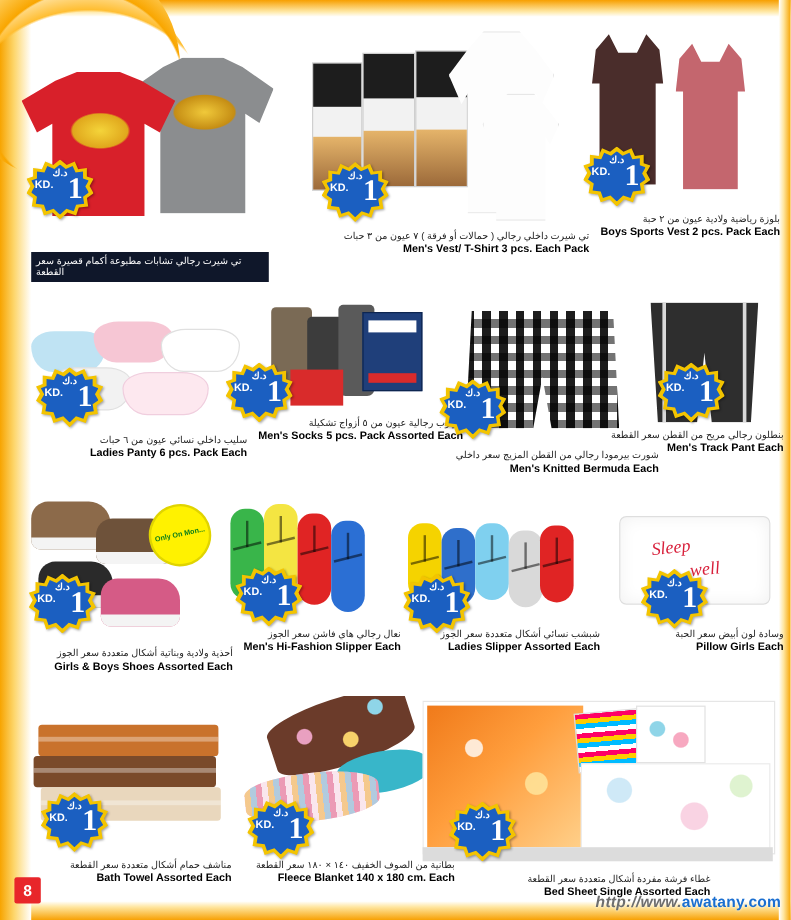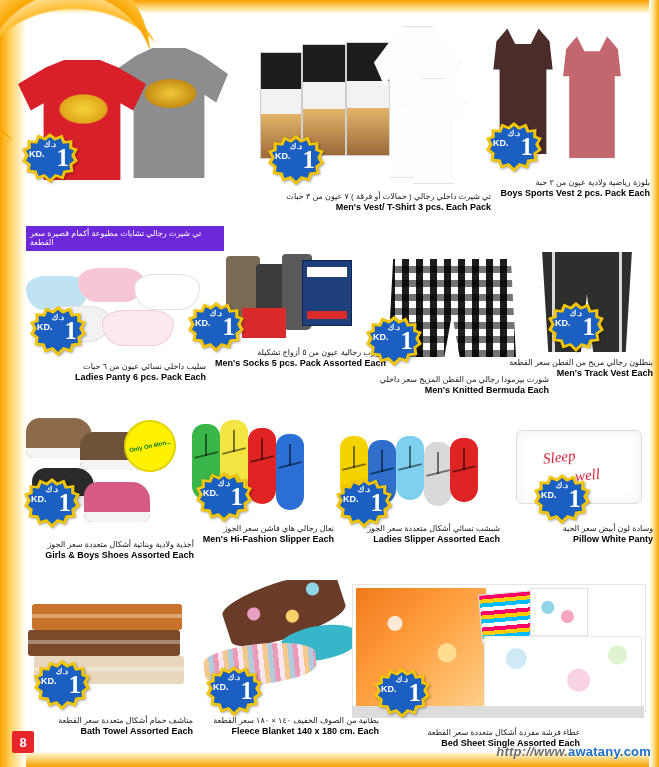--- a/index.html
+++ b/index.html
@@ -61,21 +61,21 @@
     margin-bottom:1px;
   }
   .cap .en{
     font-size:9px;
     font-weight:bold;
     display:block;
     color:#000;
   }
   .cap.left{text-align:left;}
   .cap.red-box{
-    background:#6d28d9;color:#fff;padding:3px 4px;margin-top:16px;
+    background:#0f172a;color:#fff;padding:3px 4px;
   }
   .cap.red-box .en{color:#fff;}
   .cap.red-box .ar{color:#fff;}
 
   
   .badge{
     position:absolute;width:56px;height:50px;
     z-index:6;
     filter:drop-shadow(1px 1px 1px rgba(0,0,0,.35));
   }
@@ -381,21 +381,21 @@
     </div>
     <div class="badge" style="left:548px;top:302px;">
       <div class="burst"></div>
         <div class="burst-in"></div>
       <div class="kd-ar">د.ك</div>
       <div class="kd-en">KD.</div>
       <div class="num">1</div>
     </div>
     <div class="cap" style="left:508px;top:358px;width:145px;">
       <span class="ar">بنطلون رجالي مريح من القطن  سعر القطعة</span>
-      <span class="en">Men's Track Vest Each</span>
+      <span class="en">Men's Track Pant Each</span>
     </div>
   </div>
 
   <div class="cell">
     <div class="photo" style="left:22px;top:410px;width:160px;height:120px;">
       <div class="shoe" style="left:4px;top:8px;width:66px;height:40px;background:#8c6a4a;">
           <div class="sole"></div>
         </div>
       <div class="shoe" style="left:58px;top:22px;width:64px;height:38px;background:#6e523a;">
           <div class="sole"></div>
@@ -491,21 +491,21 @@
     </div>
     <div class="badge" style="left:534px;top:474px;">
       <div class="burst"></div>
         <div class="burst-in"></div>
       <div class="kd-ar">د.ك</div>
       <div class="kd-en">KD.</div>
       <div class="num">1</div>
     </div>
     <div class="cap" style="left:508px;top:524px;width:145px;">
       <span class="ar">وسادة لون أبيض  سعر الحبة</span>
-      <span class="en">Pillow White Panty</span>
+      <span class="en">Pillow Girls Each</span>
     </div>
   </div>
 
   <div class="cell">
     <div class="photo" style="left:26px;top:600px;width:170px;height:100px;">
       <div class="towel" style="left:6px;top:4px;width:150px;height:26px;background:#c9722c;"></div>
       <div class="towel" style="left:2px;top:30px;width:152px;height:26px;background:#7a4a2a;"></div>
       <div class="towel" style="left:8px;top:56px;width:150px;height:28px;background:#e9d7bd;"></div>
     </div>
     <div class="badge" style="left:34px;top:660px;">
@@ -560,21 +560,21 @@
       </div>
       <div style="position:absolute;left:0;bottom:0;width:292px;height:12px;background:#dcdcdc;"></div>
     </div>
     <div class="badge" style="left:374px;top:668px;">
       <div class="burst"></div>
         <div class="burst-in"></div>
       <div class="kd-ar">د.ك</div>
       <div class="kd-en">KD.</div>
       <div class="num">1</div>
     </div>
-    <div class="cap" style="left:340px;top:728px;width:240px;">
+    <div class="cap" style="left:352px;top:728px;width:240px;">
       <span class="ar">غطاء فرشة مفردة أشكال متعددة  سعر القطعة</span>
       <span class="en">Bed Sheet Single Assorted Each</span>
     </div>
   </div>
 
   <div class="pagenum">8</div>
 
   <div class="watermark">
     <span class="grey">http://www.</span><span>awatany.com</span>
   </div>

